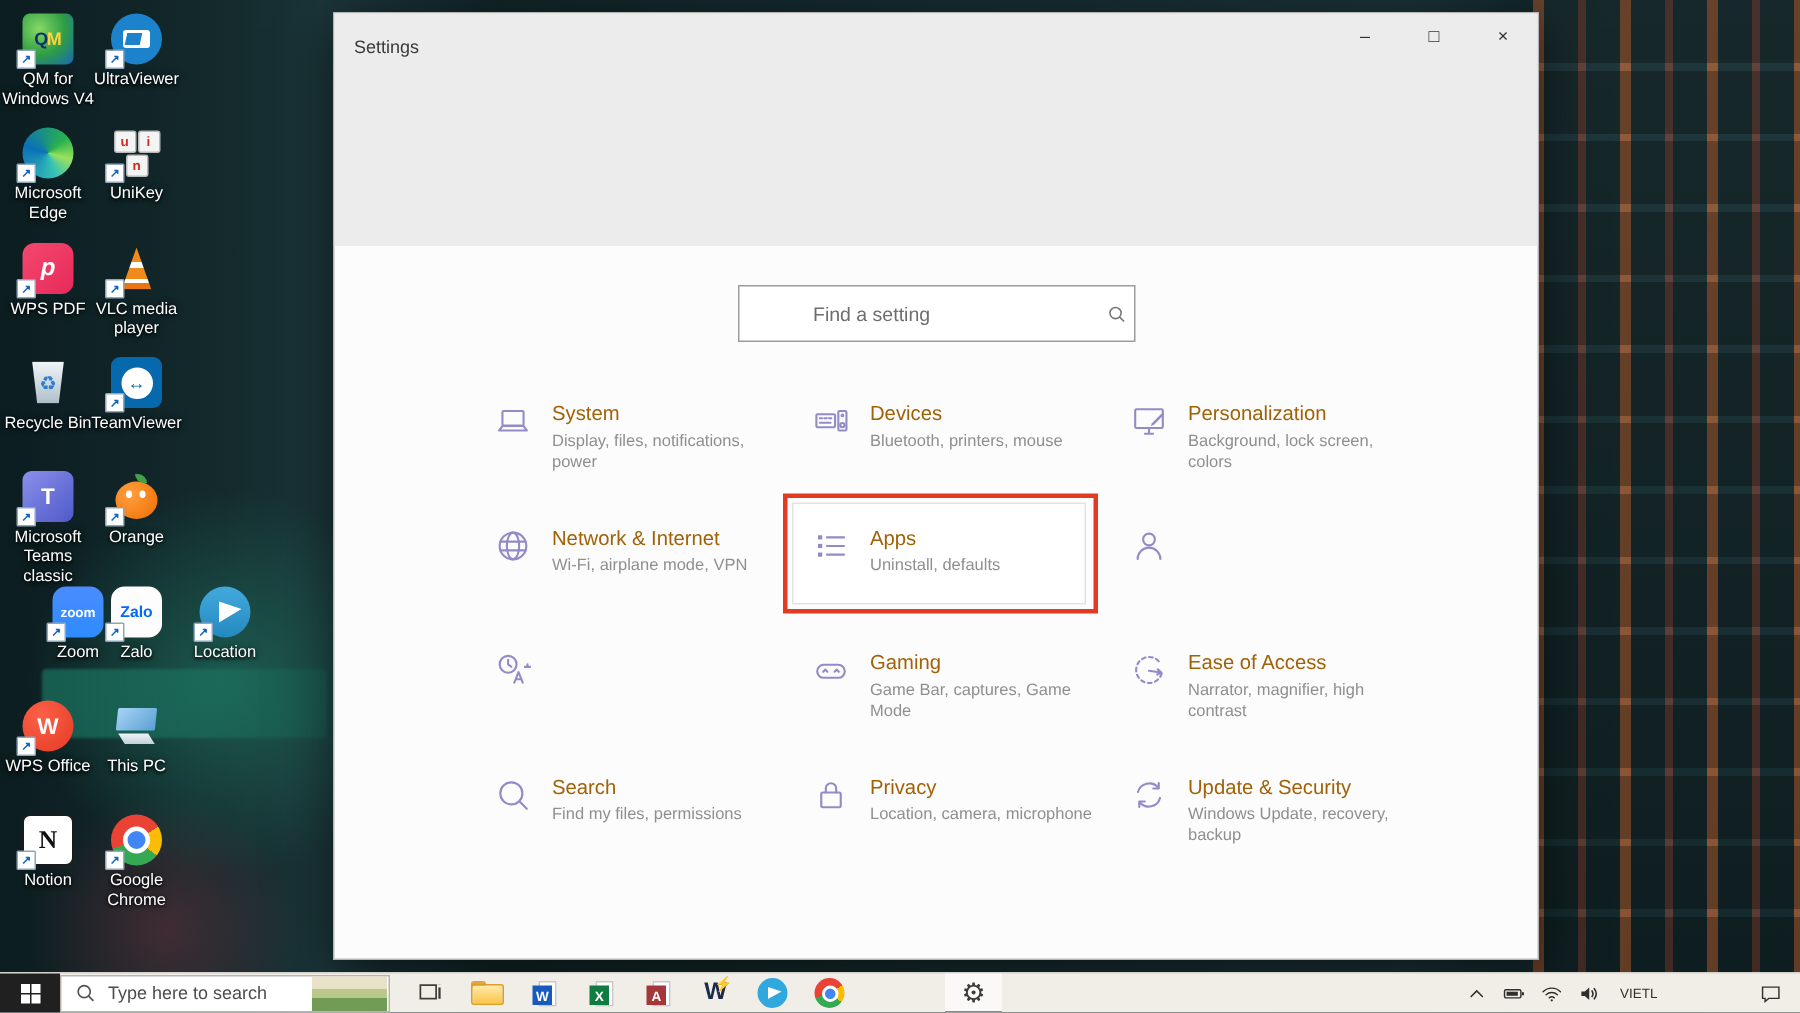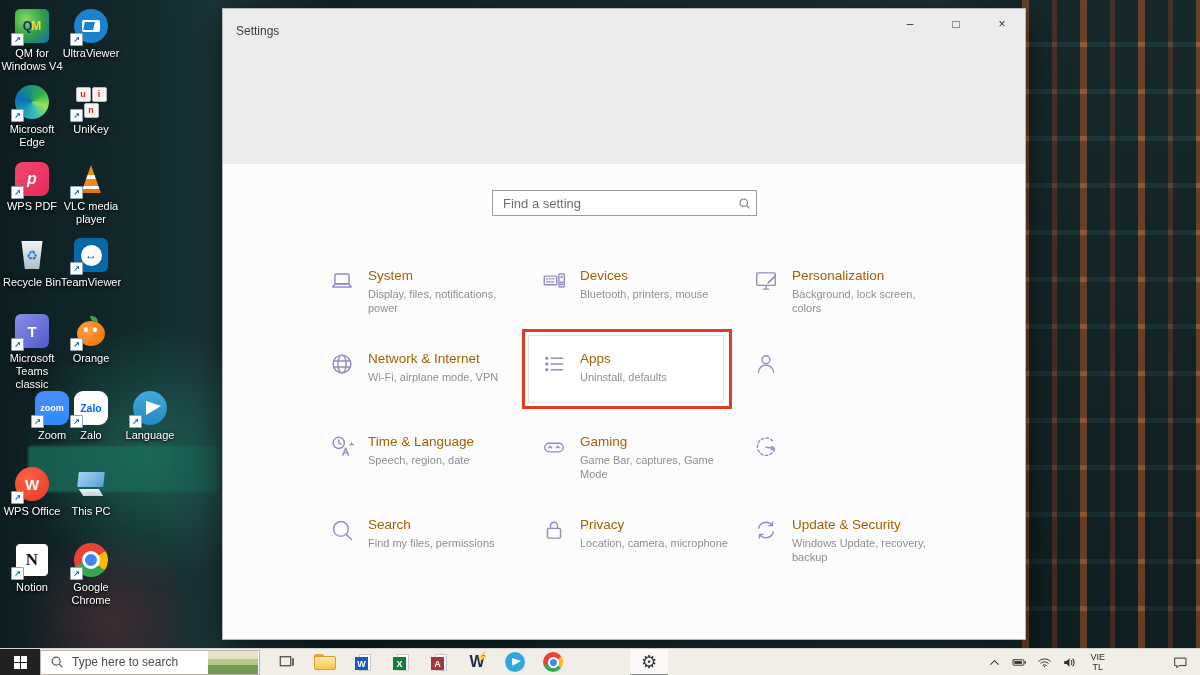--- a/index.html
+++ b/index.html
@@ -39,22 +39,22 @@
       font-weight:bold;font-size:9px;display:inline-flex;align-items:center;justify-content:center;font-style:normal;}
   
   .win{position:absolute;left:222px;top:8px;width:804px;height:632px;background:#fcfcfc;
        box-shadow:0 10px 34px rgba(0,0,0,.5);border:1px solid rgba(0,0,0,.28);box-sizing:border-box;}
   .win-header{position:absolute;left:0;top:0;width:100%;height:155px;background:#ececec;}
   .win-title{position:absolute;left:13px;top:15px;font-size:12px;color:#3b3b3b;}
   .win-controls{position:absolute;right:0;top:0;display:flex;}
   .win-btn{width:46px;height:30px;display:flex;align-items:center;justify-content:center;
        font-size:12px;color:#333;cursor:pointer;}
   
-  .find-box{position:absolute;left:269px;top:181px;width:265px;height:26px;background:#fff;
-       border:1px solid #9c9c9c;box-sizing:border-box;display:flex;align-items:center;}
+  .find-box{position:absolute;left:269px;top:181px;width:265px;height:38px;background:#fff;
+       border:1px solid #9c9c9c;box-sizing:border-box;display:flex;align-items:center;padding-left:39px;}
   .find-input{flex:1;border:none;outline:none;background:transparent;font-size:13px;color:#333;
        padding:0 6px 0 10px;font-family:"Liberation Sans",sans-serif;}
   .find-input::placeholder{color:#6e6e6e;}
   .find-glass{width:24px;display:flex;align-items:center;justify-content:center;}
   
   .tiles{position:absolute;left:106px;top:258px;display:grid;grid-template-columns:repeat(3,212px);
        grid-auto-rows:83px;}
   .tile{position:relative;display:flex;gap:13px;align-items:flex-start;cursor:pointer;isolation:isolate;}
   .tile-icon{width:26px;height:26px;flex:0 0 26px;color:#938bc8;margin-top:1px;}
   .tile-icon svg{width:26px;height:26px;stroke:currentColor;fill:none;stroke-width:1.3;stroke-linecap:round;stroke-linejoin:round;}
@@ -79,21 +79,21 @@
   .tb-slot{width:38px;height:27px;display:flex;align-items:center;justify-content:center;cursor:pointer;}
   .tb-art{display:inline-flex;align-items:center;justify-content:center;}
   .tb-active{background:rgba(255,255,255,.65);box-shadow:inset 0 -2px 0 #8a8a8a;}
   .gear-glyph{font-size:18px;color:#3c3c3c;line-height:1;}
   .office-page{position:absolute;right:2px;top:3px;width:12px;height:17px;background:#fff;border:1px solid #c9c9c9;box-sizing:border-box;}
   .office-tile{position:absolute;left:2px;top:6px;width:13px;height:13px;color:#fff;font-size:9px;font-weight:bold;
        display:flex;align-items:center;justify-content:center;}
   .tray{margin-left:auto;display:flex;align-items:center;height:100%;}
   .tray-item{height:100%;display:flex;align-items:center;justify-content:center;padding:0 5px;cursor:pointer;}
   .tray-item svg{width:15px;height:15px;stroke:#2f2f2f;fill:none;stroke-width:1.4;stroke-linecap:round;}
-  .lang{display:flex;flex-direction:column;align-items:center;justify-content:center;font-size:9px;
+  .lang{display:flex;flex-direction:row;align-items:center;justify-content:center;font-size:9px;
        color:#2f2f2f;line-height:1.15;padding:0 8px;}
   .tray-gap{width:48px;}
   .action-center{padding:0 12px;}
 </style>
 </head>
 <body>
 
 <div class="wallpaper"></div>
 <div class="building-mid"></div>
 <div class="building-right"></div>
@@ -204,21 +204,21 @@
       </div>
       <div class="di-label">Zalo</div>
     </div>
     <div class="desktop-icon" style="left: 112px; top: 390px;">
       <div class="di-art">
         <span class="ai" style="border-radius:50%;background:linear-gradient(180deg,#42a9dd,#2489bf)">
           <span style="width:0;height:0;border-left:15px solid #fff;border-top:5px solid transparent;border-bottom:9px solid transparent;margin-left:7px"></span>
         </span>
         <span class="sc">↗</span>
       </div>
-      <div class="di-label">Language</div>
+      <div class="di-label">Location</div>
     </div>
     <div class="desktop-icon" style="left: -6px; top: 466px;">
       <div class="di-art">
         <span class="ai" style="border-radius:50%;background:radial-gradient(circle at 35% 30%,#ff6048,#e23b23);color:#fff;font-weight:800;font-size:15px">W</span>
         <span class="sc">↗</span>
       </div>
       <div class="di-label">WPS Office</div>
     </div>
     <div class="desktop-icon" style="left: 53px; top: 466px;">
       <div class="di-art">
@@ -328,41 +328,41 @@
             <path d="M5 20a7 7 0 0 1 14 0"></path>
           </svg></span>
       </div>
       <div class="tile">
         <span class="tile-icon"><svg viewBox="0 0 24 24">
             <circle cx="9" cy="8.2" r="5.2"></circle>
             <path d="M9 5.4v2.8l2 1.5"></path>
             <path d="M12.8 19.5l2.6-6.5 2.6 6.5M13.9 17.4h3.1"></path>
             <path d="M19.3 9.8h3.2M20.9 8.2v1.6"></path>
           </svg></span>
-        <span class="tile-text">
-          <span class="tile-title">Time &amp; Language</span>
-          <span class="tile-sub">Speech, region, date</span>
-        </span>
       </div>
       <div class="tile">
         <span class="tile-icon"><svg viewBox="0 0 24 24">
             <rect x="3.5" y="8.5" width="17" height="8" rx="4"></rect>
             <path d="M7.2 12.7l1.3-1.3 1.3 1.3M14.2 12.7l1.3-1.3 1.3 1.3"></path>
           </svg></span>
         <span class="tile-text">
           <span class="tile-title">Gaming</span>
           <span class="tile-sub">Game Bar, captures, Game Mode</span>
         </span>
       </div>
       <div class="tile">
         <span class="tile-icon"><svg viewBox="0 0 24 24">
             <path d="M19.8 13.8a8 8 0 1 1-1.4-7" stroke-dasharray="2.3 2.1"></path>
             <path d="M12 12.2l7.3 1"></path>
             <path d="M17.4 11.3l2.2 2-2.5 1.2"></path>
           </svg></span>
+        <span class="tile-text">
+          <span class="tile-title">Ease of Access</span>
+          <span class="tile-sub">Narrator, magnifier, high contrast</span>
+        </span>
       </div>
       <div class="tile">
         <span class="tile-icon"><svg viewBox="0 0 24 24">
             <circle cx="11" cy="11" r="6.8"></circle>
             <path d="M15.9 15.9L20.5 20.5"></path>
           </svg></span>
         <span class="tile-text">
           <span class="tile-title">Search</span>
           <span class="tile-sub">Find my files, permissions</span>
         </span>

